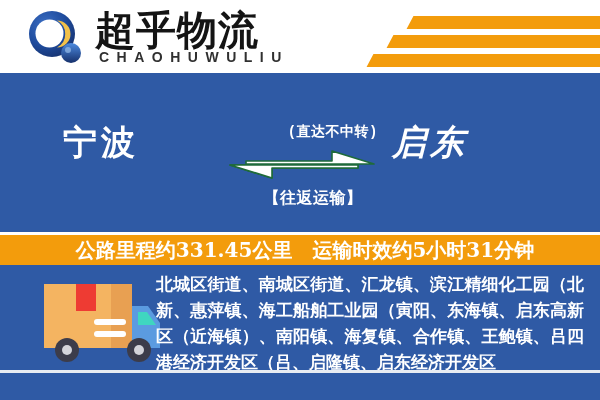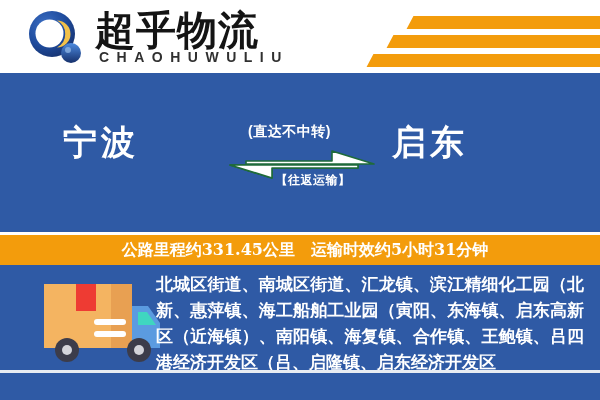--- a/index.html
+++ b/index.html
@@ -88,41 +88,41 @@
     top: 114px;
     font-family: "DejaVu Sans", "Liberation Sans", sans-serif;
     font-size: 34px;
     font-weight: bold;
     color: #ffffff;
     letter-spacing: 4px;
     line-height: 56px;
     white-space: nowrap;
   }
   .city-origin { left: 63px; }
-  .city-dest   { left: 392px; }
+  .city-dest   { left: 392px; font-style: italic; }
 
   .note-top {
     position: absolute;
     left: 248px; top: 123px;
     width: 130px;
-    text-align: left;
-    font-family: Liberation Sans, sans-serif;
+    text-align: right;
+    font-family: Liberation Mono, monospace;
     font-size: 14px;
     font-weight: bold;
     color: #ffffff;
     letter-spacing: 0.5px;
     white-space: nowrap;
   }
   .note-bottom {
     position: absolute;
-    left: 243px; top: 172px;
+    left: 243px; top: 188px;
     width: 140px;
     text-align: center;
     font-family: "DejaVu Sans", "Liberation Sans", sans-serif;
-    font-size: 12px;
+    font-size: 16px;
     font-weight: bold;
     color: #ffffff;
     letter-spacing: 0.5px;
     white-space: nowrap;
   }
   .arrow-wrap {
     position: absolute;
     left: 228px; top: 147px;
     width: 148px; height: 34px;
   }
@@ -132,21 +132,21 @@
     position: absolute;
     left: 0; top: 235px;
     width: 600px; height: 30px;
     background: #F39C0C;
     display: flex;
     align-items: center;
     justify-content: center;
   }
   .info-text {
     font-family: "DejaVu Serif", "Liberation Serif", serif;
-    font-size: 16px;
+    font-size: 20px;
     font-weight: bold;
     color: #ffffff;
     letter-spacing: 0px;
     white-space: nowrap;
     margin-left: 10px;
   }
 
   
   .coverage-panel {
     position: absolute;

